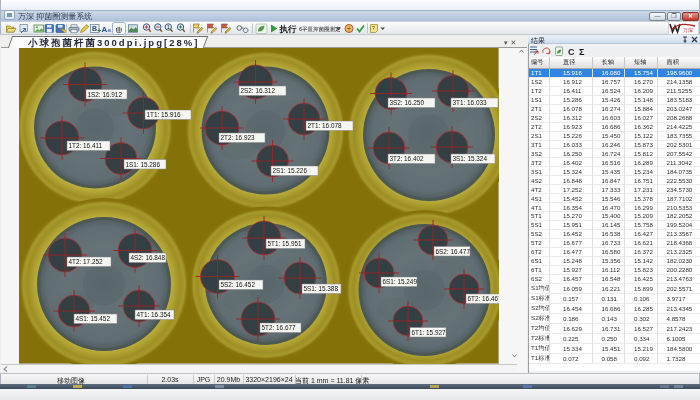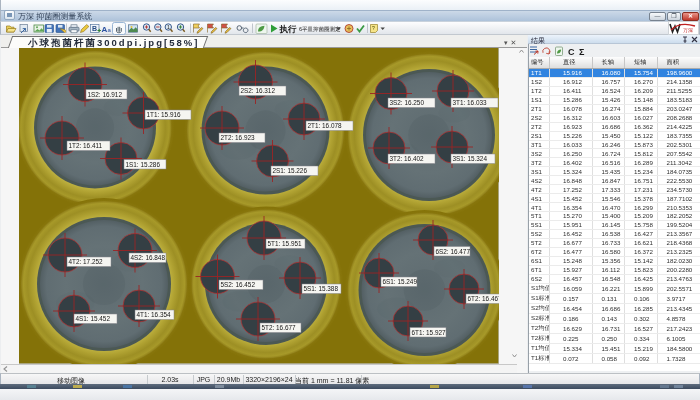--- a/index.html
+++ b/index.html
@@ -139,21 +139,21 @@
     <path d="M380.5 6.5 l2.2 2.6 2.2 -2.6z" fill="#444444"></path>
   </svg>
   <div class="abs" id="logobox"></div>
   <svg class="abs" style="left:668px;top:21px" width="31" height="14" viewBox="0 0 31 14">
     <path d="M2 3 l2.5 8 2.5 -6 2.5 6 2.5 -8" fill="none" stroke="#222222" stroke-width="1.6"></path>
     <path d="M3 9 c6 -6 14 -7 24 -4" fill="none" stroke="#c02020" stroke-width="1.4"></path>
     <text x="15" y="11" font-size="5" fill="#c02020">万深</text>
   </svg>
   <div class="abs" id="tabbar"></div>
   <div class="abs" id="tab"></div>
-  <div class="abs" id="tabtext">小球孢菌杆菌300dpi.jpg[58%]</div>
+  <div class="abs" id="tabtext">小球孢菌杆菌300dpi.jpg[28%]</div>
   <div class="abs" id="tabctl">▾✕</div>
   <div class="abs" id="viewer"></div>
   <svg class="abs" style="left:19px;top:48px" width="480" height="316" viewBox="0 0 480 316">
     <defs>
       <radialGradient id="ring">
         <stop offset="78%" stop-color="#c2b544"></stop>
         <stop offset="85%" stop-color="#b0a232"></stop>
         <stop offset="92%" stop-color="#9d8f24"></stop>
         <stop offset="97%" stop-color="#a79929"></stop>
         <stop offset="100%" stop-color="#8f7e18"></stop>

